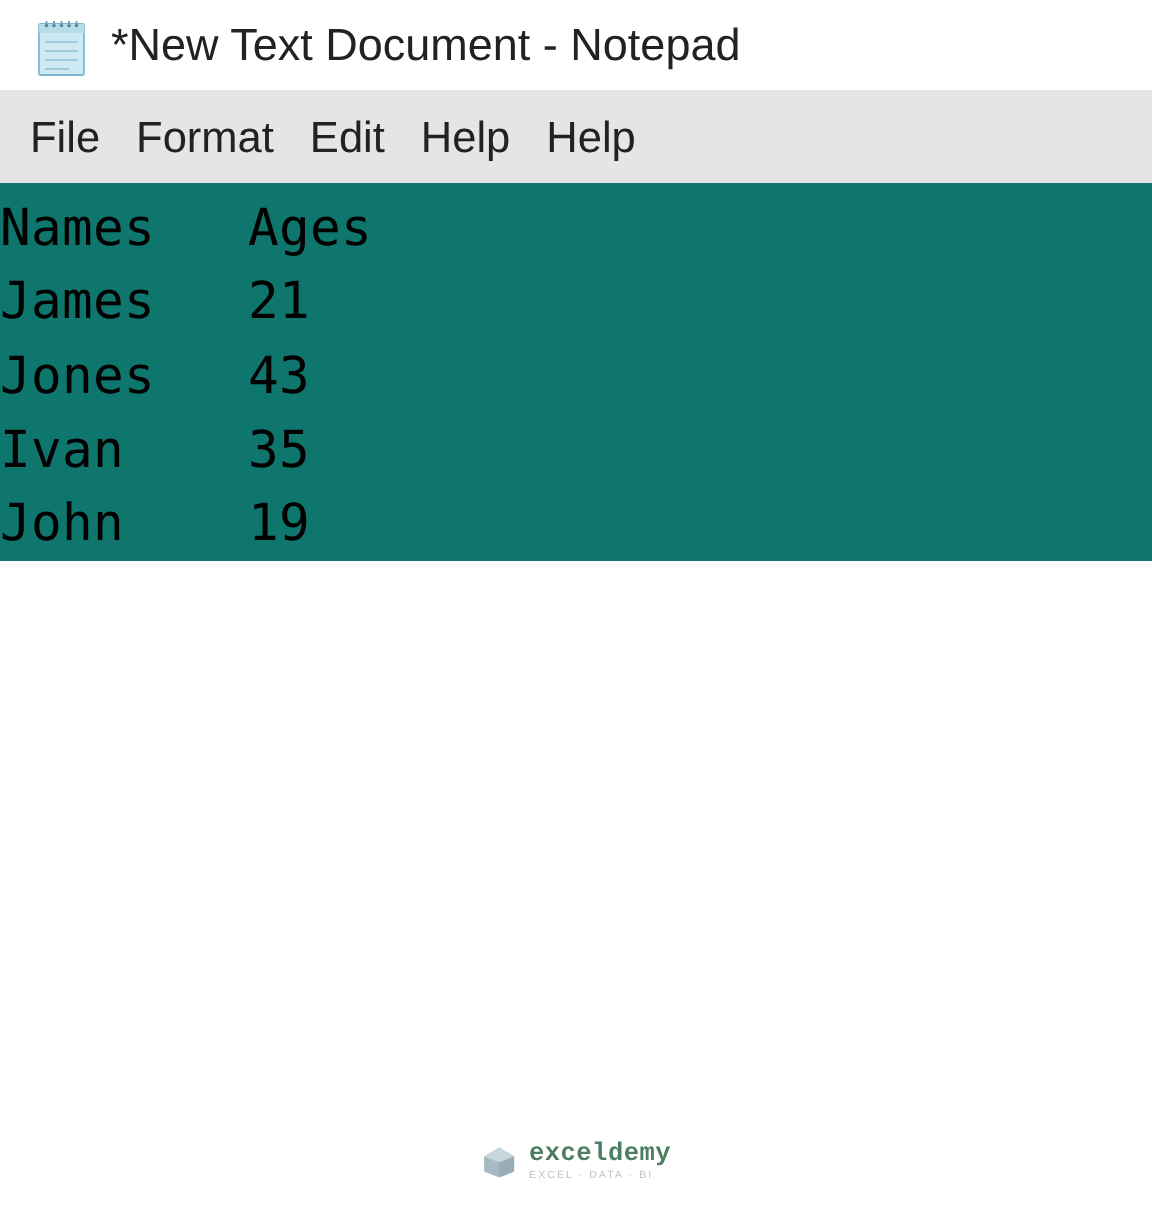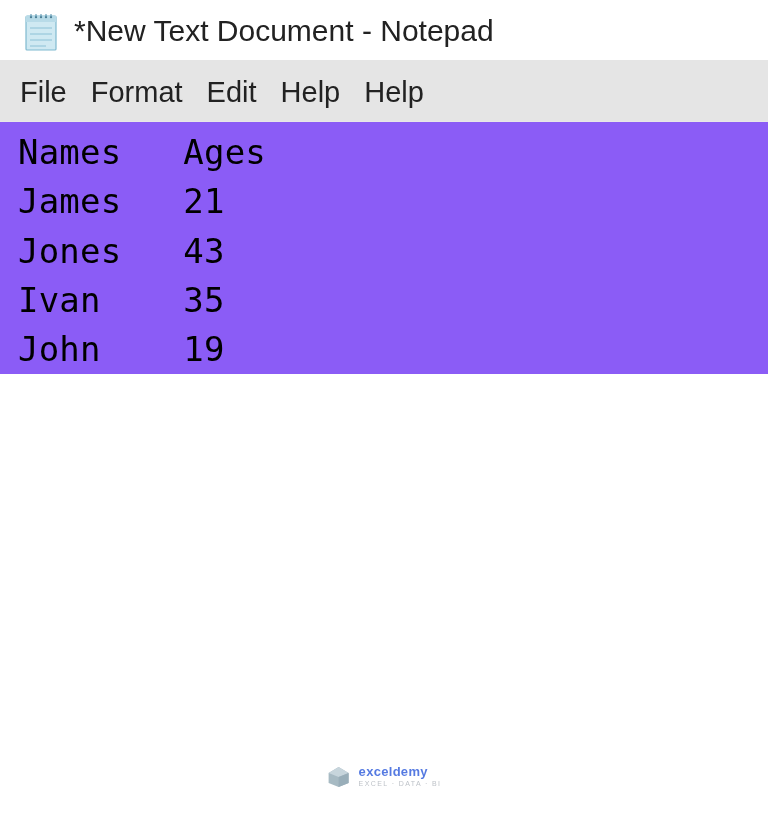--- a/index.html
+++ b/index.html
@@ -45,22 +45,22 @@
     .menu-item {
       font-size: 29px;
       color: #222;
       padding: 2px 20px 2px 4px;
       cursor: default;
     }
     .menu-item:first-child {
       padding-left: 8px;
     }
     .content-area {
-      padding: 6px 0 0 18px;
-      background: #8b5cf6;
+      padding: 6px 0 0 0;
+      background: #0f766e;
     }
     .text-line {
       font-family: "Lucida Console", Consolas, monospace;
       font-size: 34px;
       line-height: 1.45;
       color: #000;
       white-space: pre;
       letter-spacing: 0.2px;
     }
     .watermark {
@@ -75,24 +75,24 @@
     }
     .watermark-icon svg {
       display: block;
     }
     .watermark-text {
       display: flex;
       flex-direction: column;
       line-height: 1;
     }
     .watermark-name {
-      font-family: Liberation Sans, sans-serif;
-      font-size: 13px;
+      font-family: Liberation Mono, monospace;
+      font-size: 17px;
       font-weight: 600;
-      color: #1d4ed8;
+      color: #14532d;
       letter-spacing: 0.3px;
     }
     .watermark-tag {
       font-family: Arial, sans-serif;
       font-size: 7px;
       color: #a7adb5;
       letter-spacing: 1.4px;
       margin-top: 2px;
     }
   </style>

